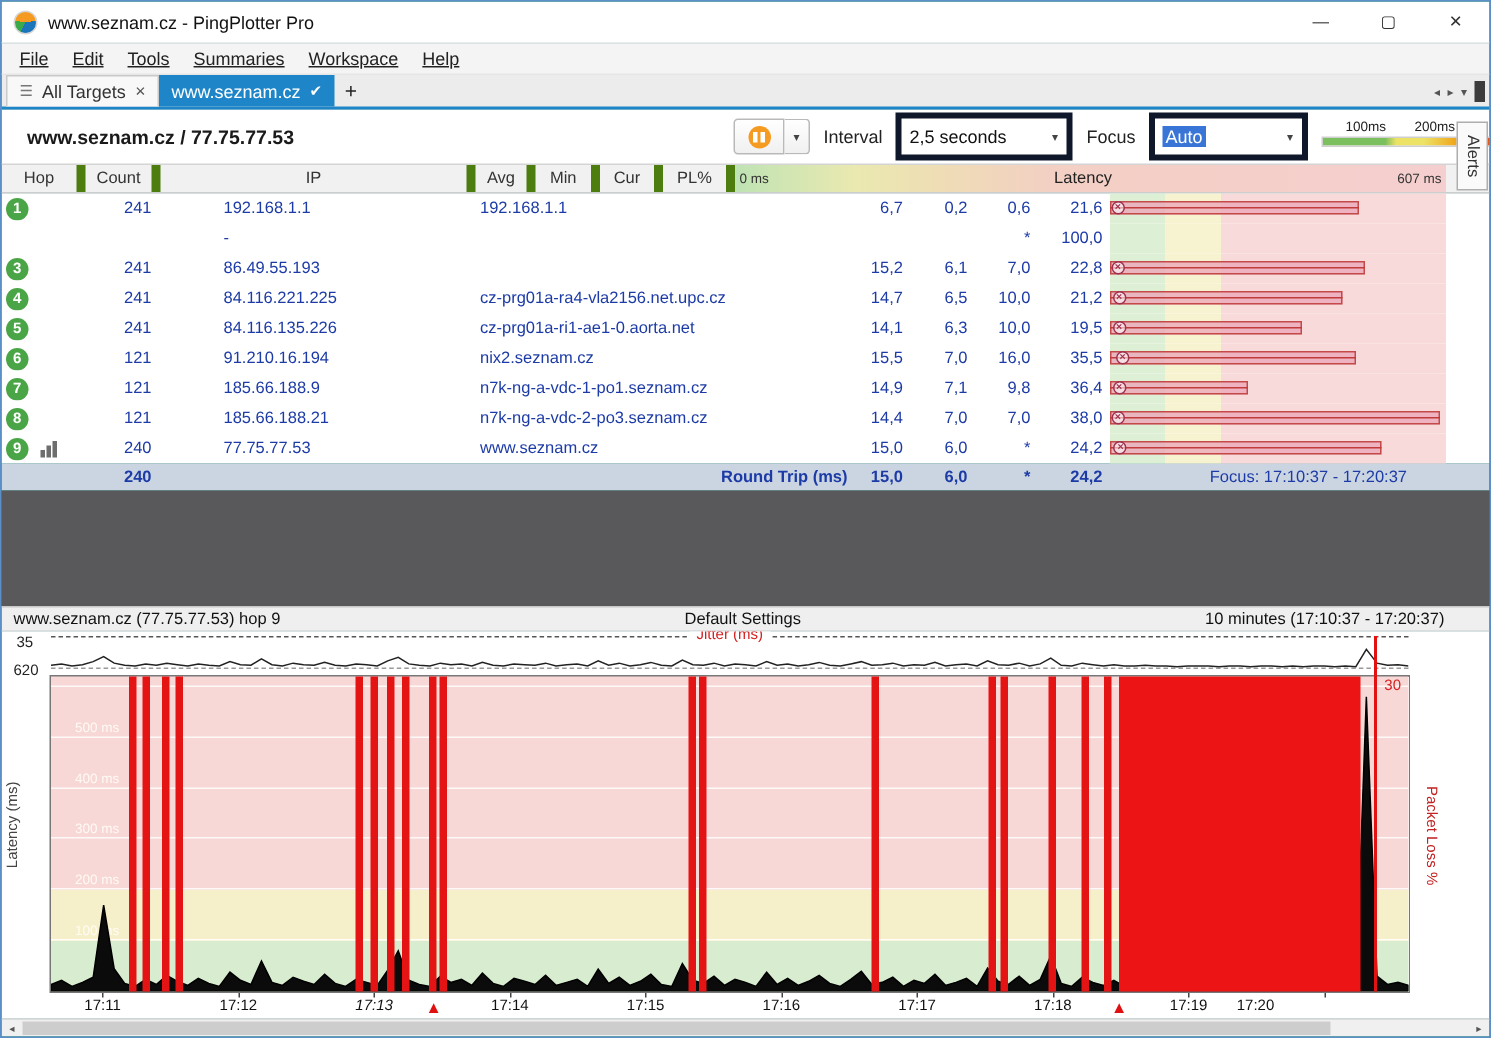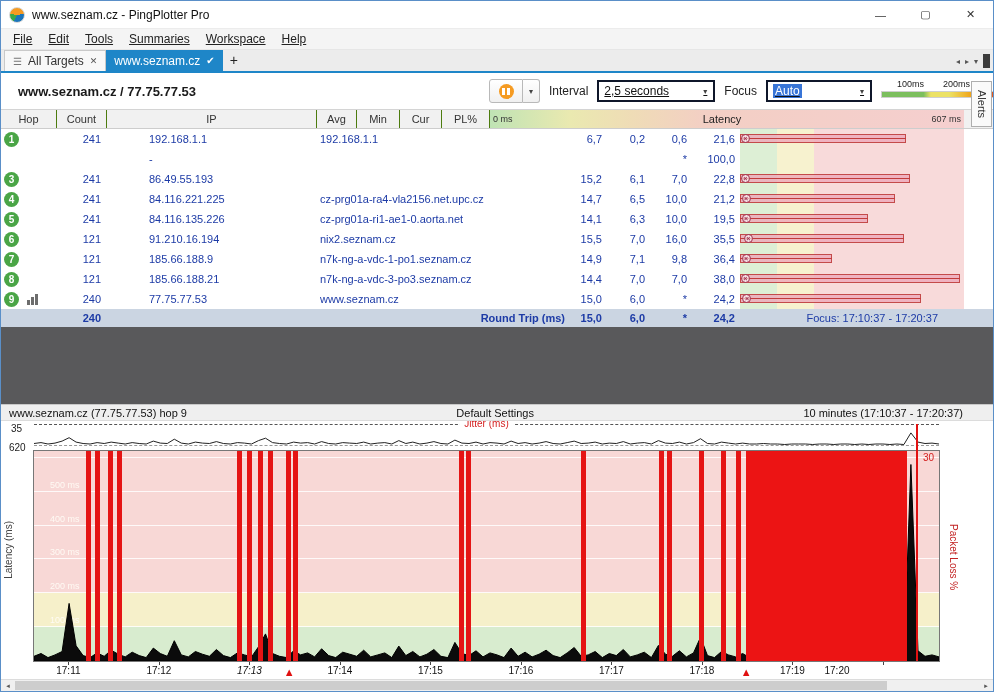--- a/index.html
+++ b/index.html
@@ -34,35 +34,35 @@
   .dark-box{width:7px;height:14px;background:#3c3c3c;}
   
   .toolbar{height:37px;flex:none;display:flex;align-items:center;background:#fff;border-bottom:1px solid #d4d4d4;padding:0 17px;gap:9px;}
   .target-label{font-size:13px;font-weight:bold;color:#1a1a1a;width:462px;flex:none;}
   .pause-group{display:flex;flex:none;}
   .pause-btn{width:34px;height:24px;border:1px solid #b9b9b9;border-radius:3px 0 0 3px;background:linear-gradient(#ffffff,#f0f0f0);display:flex;align-items:center;justify-content:center;}
   .pause-ico{width:15px;height:15px;border-radius:50%;background:#f59b22;display:flex;align-items:center;justify-content:center;gap:2px;}
   .pause-ico i{width:3px;height:7px;background:#fff;display:block;}
   .pause-caret{width:17px;height:24px;border:1px solid #b9b9b9;border-left:none;border-radius:0 3px 3px 0;background:linear-gradient(#ffffff,#f0f0f0);display:flex;align-items:center;justify-content:center;font-size:8px;color:#444;}
   .lbl{font-size:12px;color:#222;flex:none;}
-  .combo{height:22px;border:2px solid #0f172a;background:#fff;display:flex;align-items:center;font-size:12px;color:#111;padding-left:5px;flex:none;text-decoration:underline;}
+  .combo{height:32px;border:4px solid #0f172a;background:#fff;display:flex;align-items:center;font-size:12px;color:#111;padding-left:5px;flex:none;}
   .combo .caret{margin-left:auto;width:16px;text-align:center;font-size:8px;color:#444;}
   .combo-interval{width:118px;}
   .combo-focus{width:106px;}
   .sel-text{background:#3875d7;color:#fff;padding:0 2px;}
   .scale-legend{margin-left:auto;margin-right:40px;width:124px;height:24px;position:relative;flex:none;}
   .scale-labels{position:relative;height:11px;font-size:9px;color:#222;}
   .scale-100{position:absolute;left:16px;}
   .scale-200{position:absolute;left:62px;}
   .scale-bar{height:7px;margin-top:1px;background:linear-gradient(90deg,#7cbf5e 0 34%,#ece265 40% 55%,#f0a81d 72%,#dd2f1b 100%);border:1px solid #cfcfcf;}
   .alerts-tab{position:absolute;right:1px;top:80px;width:21px;height:46px;border:1px solid #aeaeae;background:#fafafa;
     writing-mode:vertical-rl;display:flex;align-items:center;justify-content:center;font-size:11px;color:#333;z-index:20;}
   
   .thead{height:19px;flex:none;display:flex;background:#f1f1f1;border-bottom:1px solid #cdcdcd;font-size:11px;color:#333;align-items:center;}
-  .thead .tcell{border-right:1px solid #4d7c0f;text-align:center;height:100%;display:flex;align-items:center;justify-content:center;}
+  .thead .tcell{border-right:6px solid #4d7c0f;text-align:center;height:100%;display:flex;align-items:center;justify-content:center;}
   .tcell{flex:none;overflow:hidden;white-space:nowrap;}
   .c-hop{width:56px;}
   .c-count{width:50px;text-align:right;padding-right:6px;}
   .c-ip{width:210px;}
   .c-name{width:250px;}
   .c-avg{width:40px;text-align:right;padding-right:5px;}
   .c-min{width:43px;text-align:right;padding-right:5px;}
   .c-cur{width:42px;text-align:right;padding-right:5px;}
   .c-pl{width:48px;text-align:right;padding-right:5px;}
   .c-lat{flex:1 1 auto;margin-right:29px;position:relative;}
@@ -316,21 +316,21 @@
         <div class="tcell c-lat">
           <div class="lat-bar" style="width: 41%;"></div>
           <div class="lat-line" style="width: 41%;"></div>
           <div class="lat-marker" style="left: calc(1.6% - 2px);">×</div>
         </div>
       </div>
       <div class="trow">
         <div class="tcell c-hop"><div class="hop-badge">8</div></div>
         <div class="tcell c-count">121</div>
         <div class="tcell c-ip">185.66.188.21</div>
-        <div class="tcell c-name">n7k-ng-a-vdc-3-po3.seznam.cz</div>
+        <div class="tcell c-name">n7k-ng-a-vdc-2-po3.seznam.cz</div>
         <div class="tcell c-avg">14,4</div>
         <div class="tcell c-min">7,0</div>
         <div class="tcell c-cur">7,0</div>
         <div class="tcell c-pl">38,0</div>
         <div class="tcell c-lat">
           <div class="lat-bar" style="width: 98%;"></div>
           <div class="lat-line" style="width: 98%;"></div>
           <div class="lat-marker" style="left: calc(1.2% - 2px);">×</div>
         </div>
       </div>

